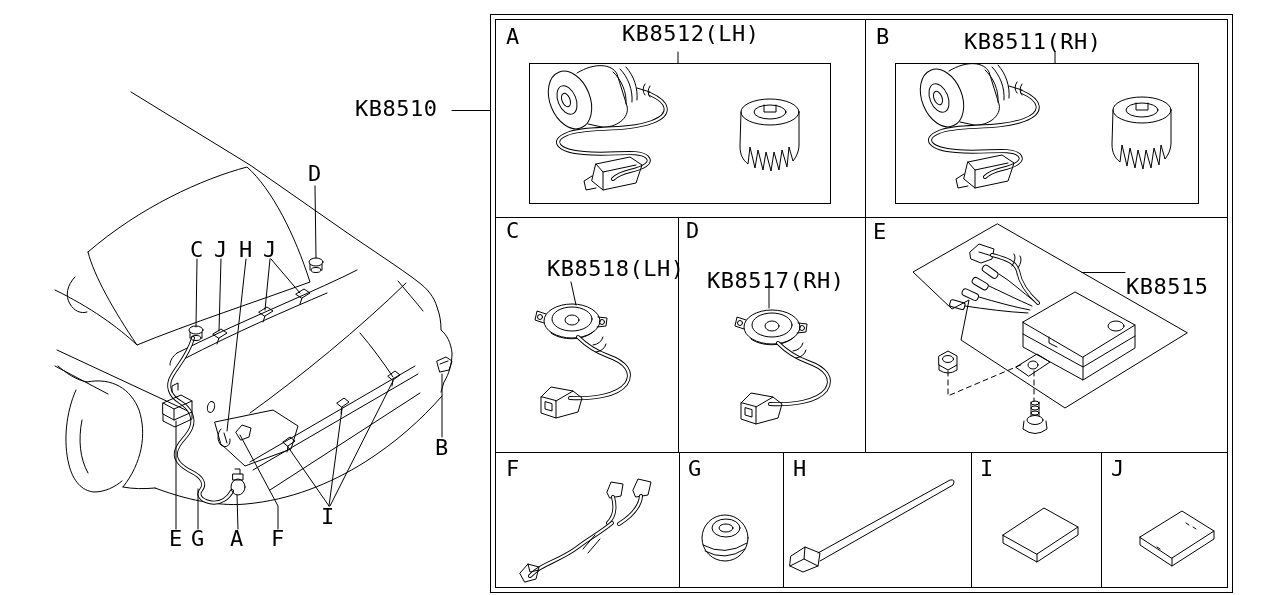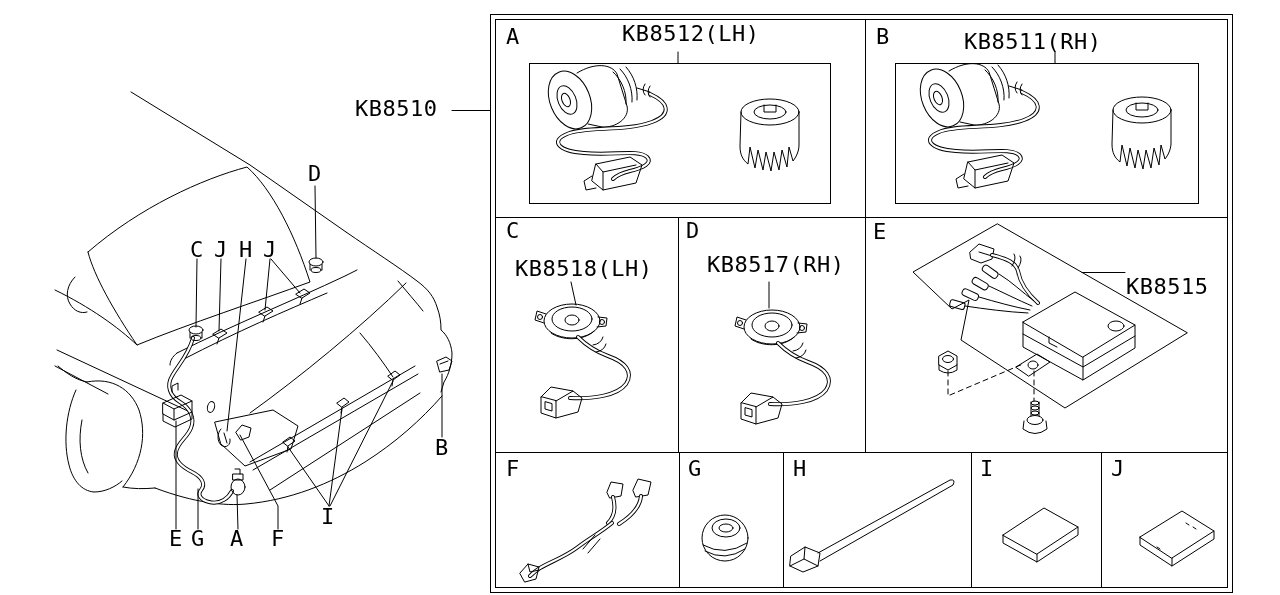--- a/index.html
+++ b/index.html
@@ -258,22 +258,22 @@
   <span class="lbl" style="left:686px;top:220px">D</span>
   <span class="lbl" style="left:873px;top:221px">E</span>
   <span class="lbl" style="left:506px;top:458px">F</span>
   <span class="lbl" style="left:688px;top:458px">G</span>
   <span class="lbl" style="left:793px;top:458px">H</span>
   <span class="lbl" style="left:980px;top:458px">I</span>
   <span class="lbl" style="left:1111px;top:458px">J</span>
 
   <span class="lbl" style="left:622px;top:23px">KB8512(LH)</span>
   <span class="lbl" style="left:964px;top:31px">KB8511(RH)</span>
-  <span class="lbl" style="left:515px;top:258px">KB8518(LH)</span>
-  <span class="lbl" style="left:707px;top:254px">KB8517(RH)</span>
+  <span class="lbl" style="left:547px;top:258px">KB8518(LH)</span>
+  <span class="lbl" style="left:707px;top:270px">KB8517(RH)</span>
   <span class="lbl" style="left:1126px;top:276px">KB8515</span>
 
   <span class="lbl" style="left:190px;top:239px">C</span>
   <span class="lbl" style="left:214px;top:239px">J</span>
   <span class="lbl" style="left:239px;top:239px">H</span>
   <span class="lbl" style="left:263px;top:239px">J</span>
   <span class="lbl" style="left:308px;top:163px">D</span>
   <span class="lbl" style="left:435px;top:437px">B</span>
   <span class="lbl" style="left:169px;top:528px">E</span>
   <span class="lbl" style="left:191px;top:528px">G</span>

